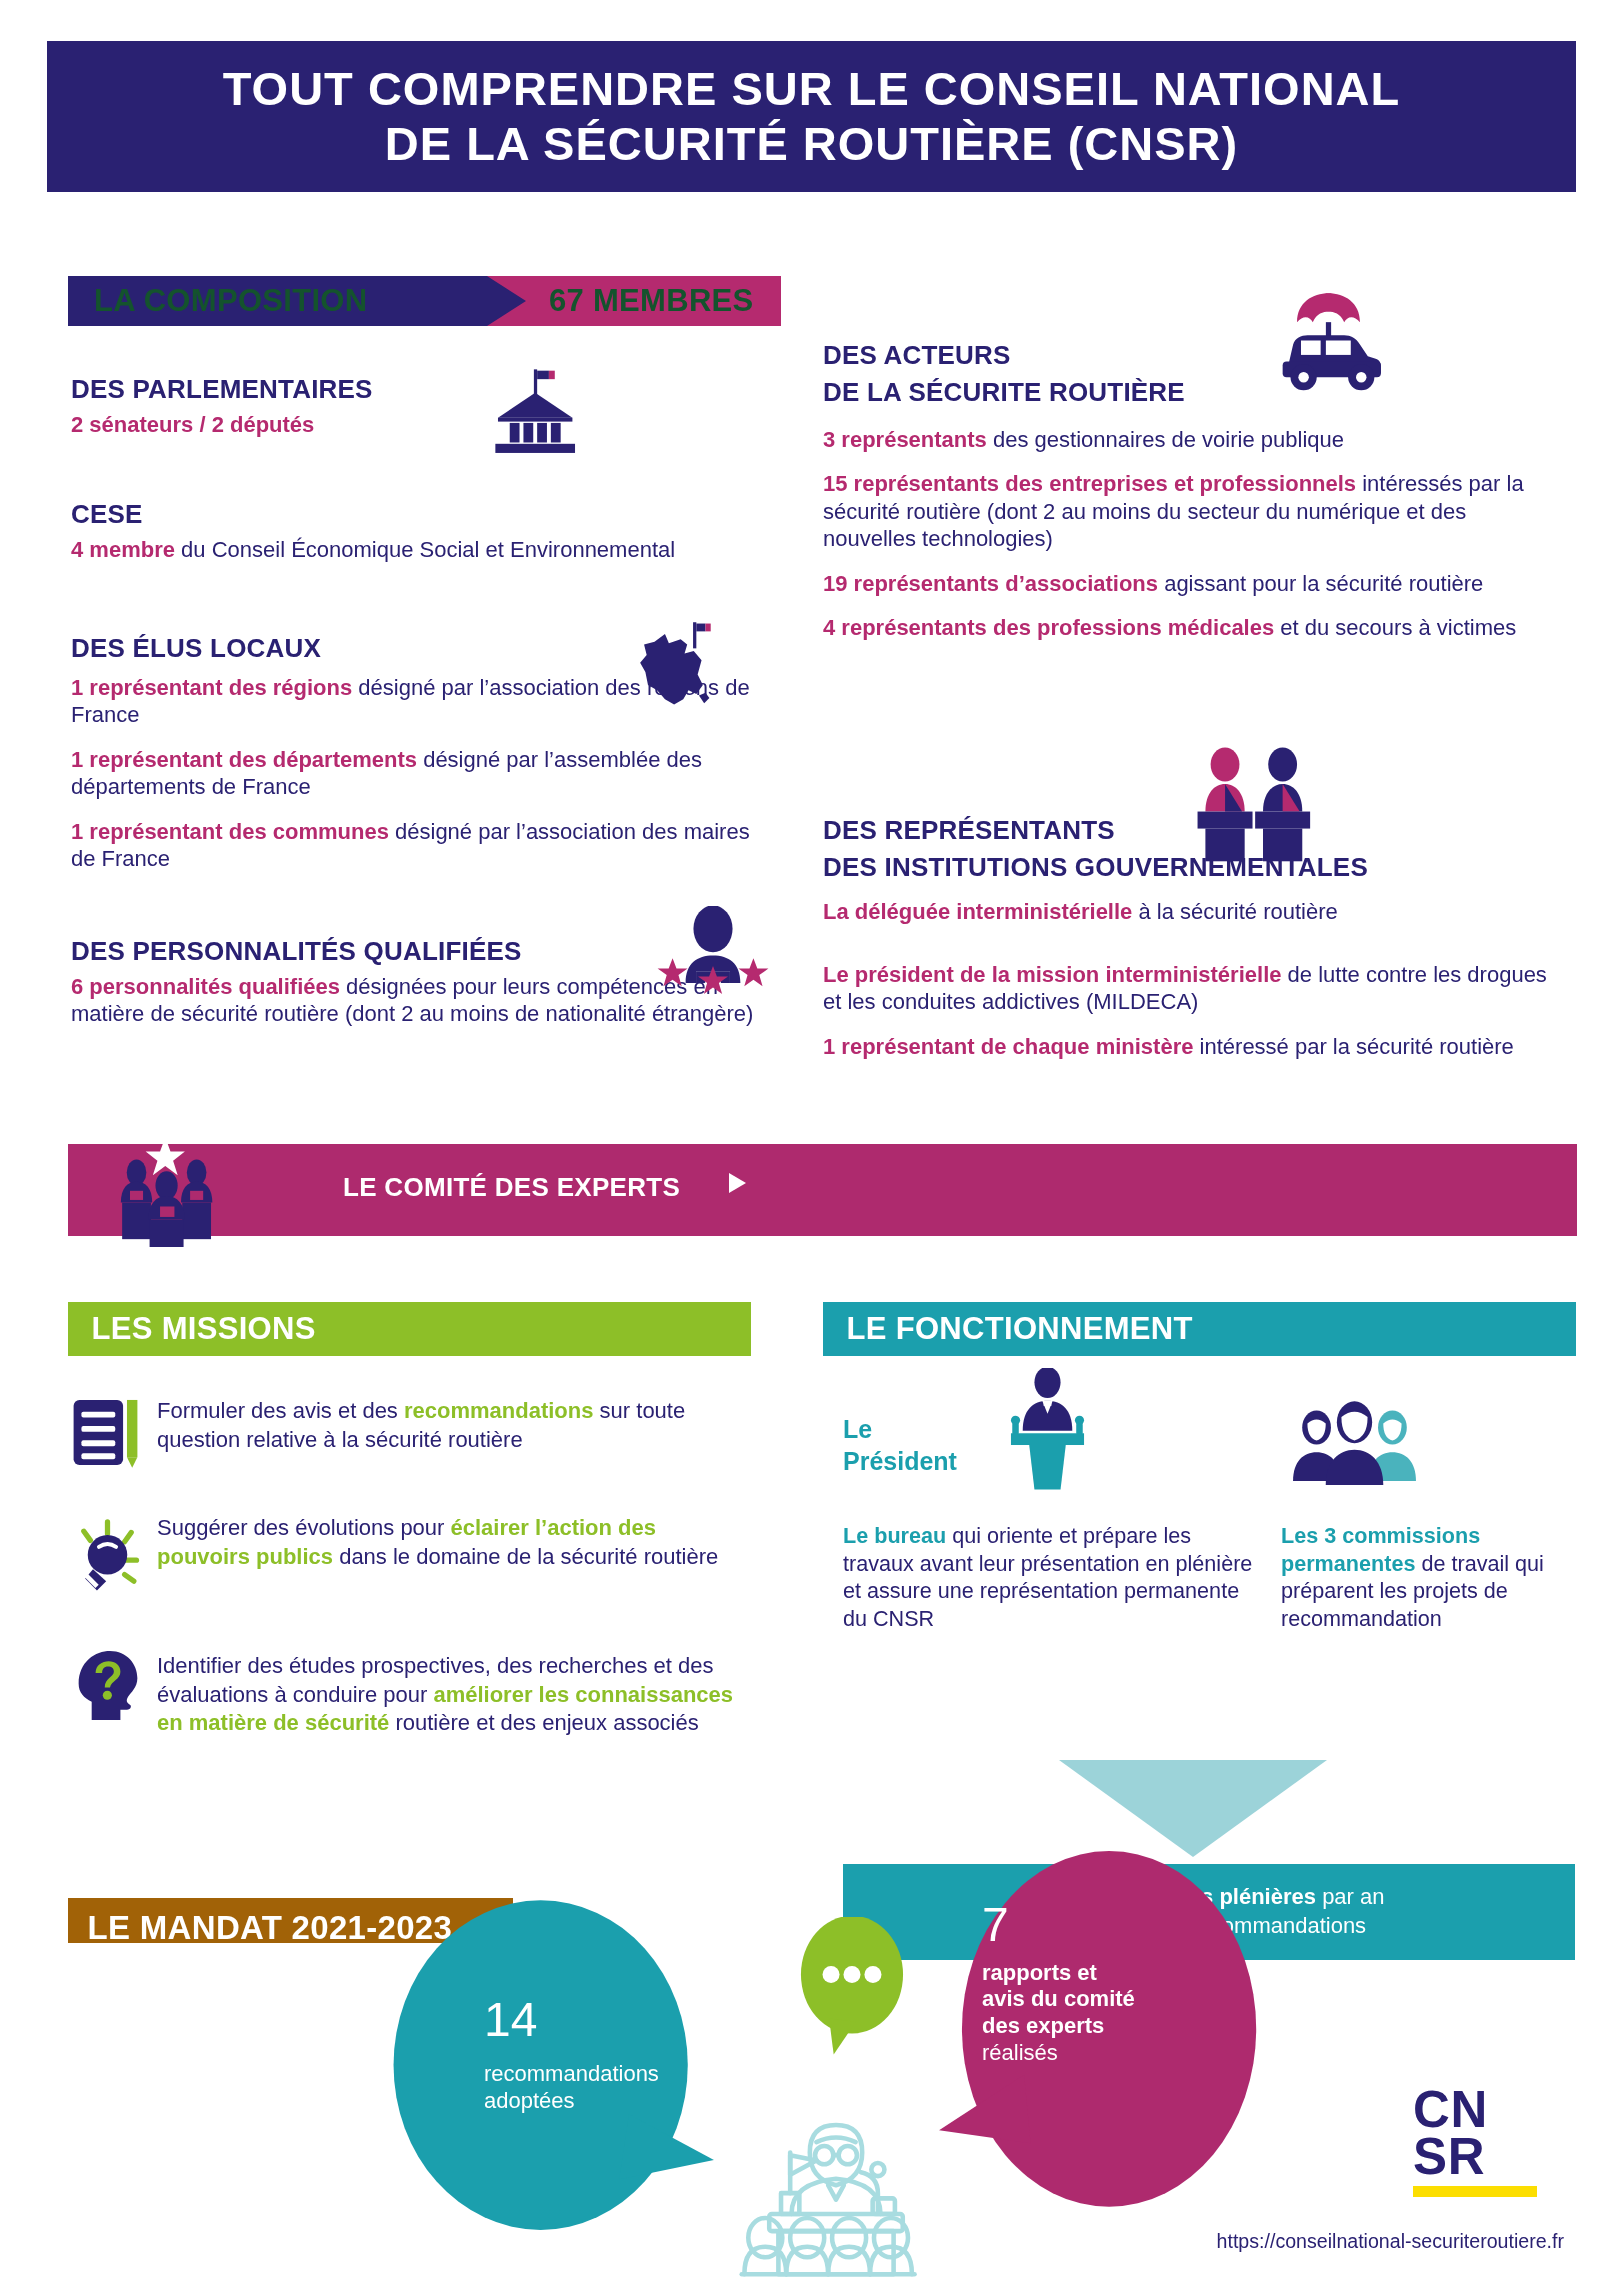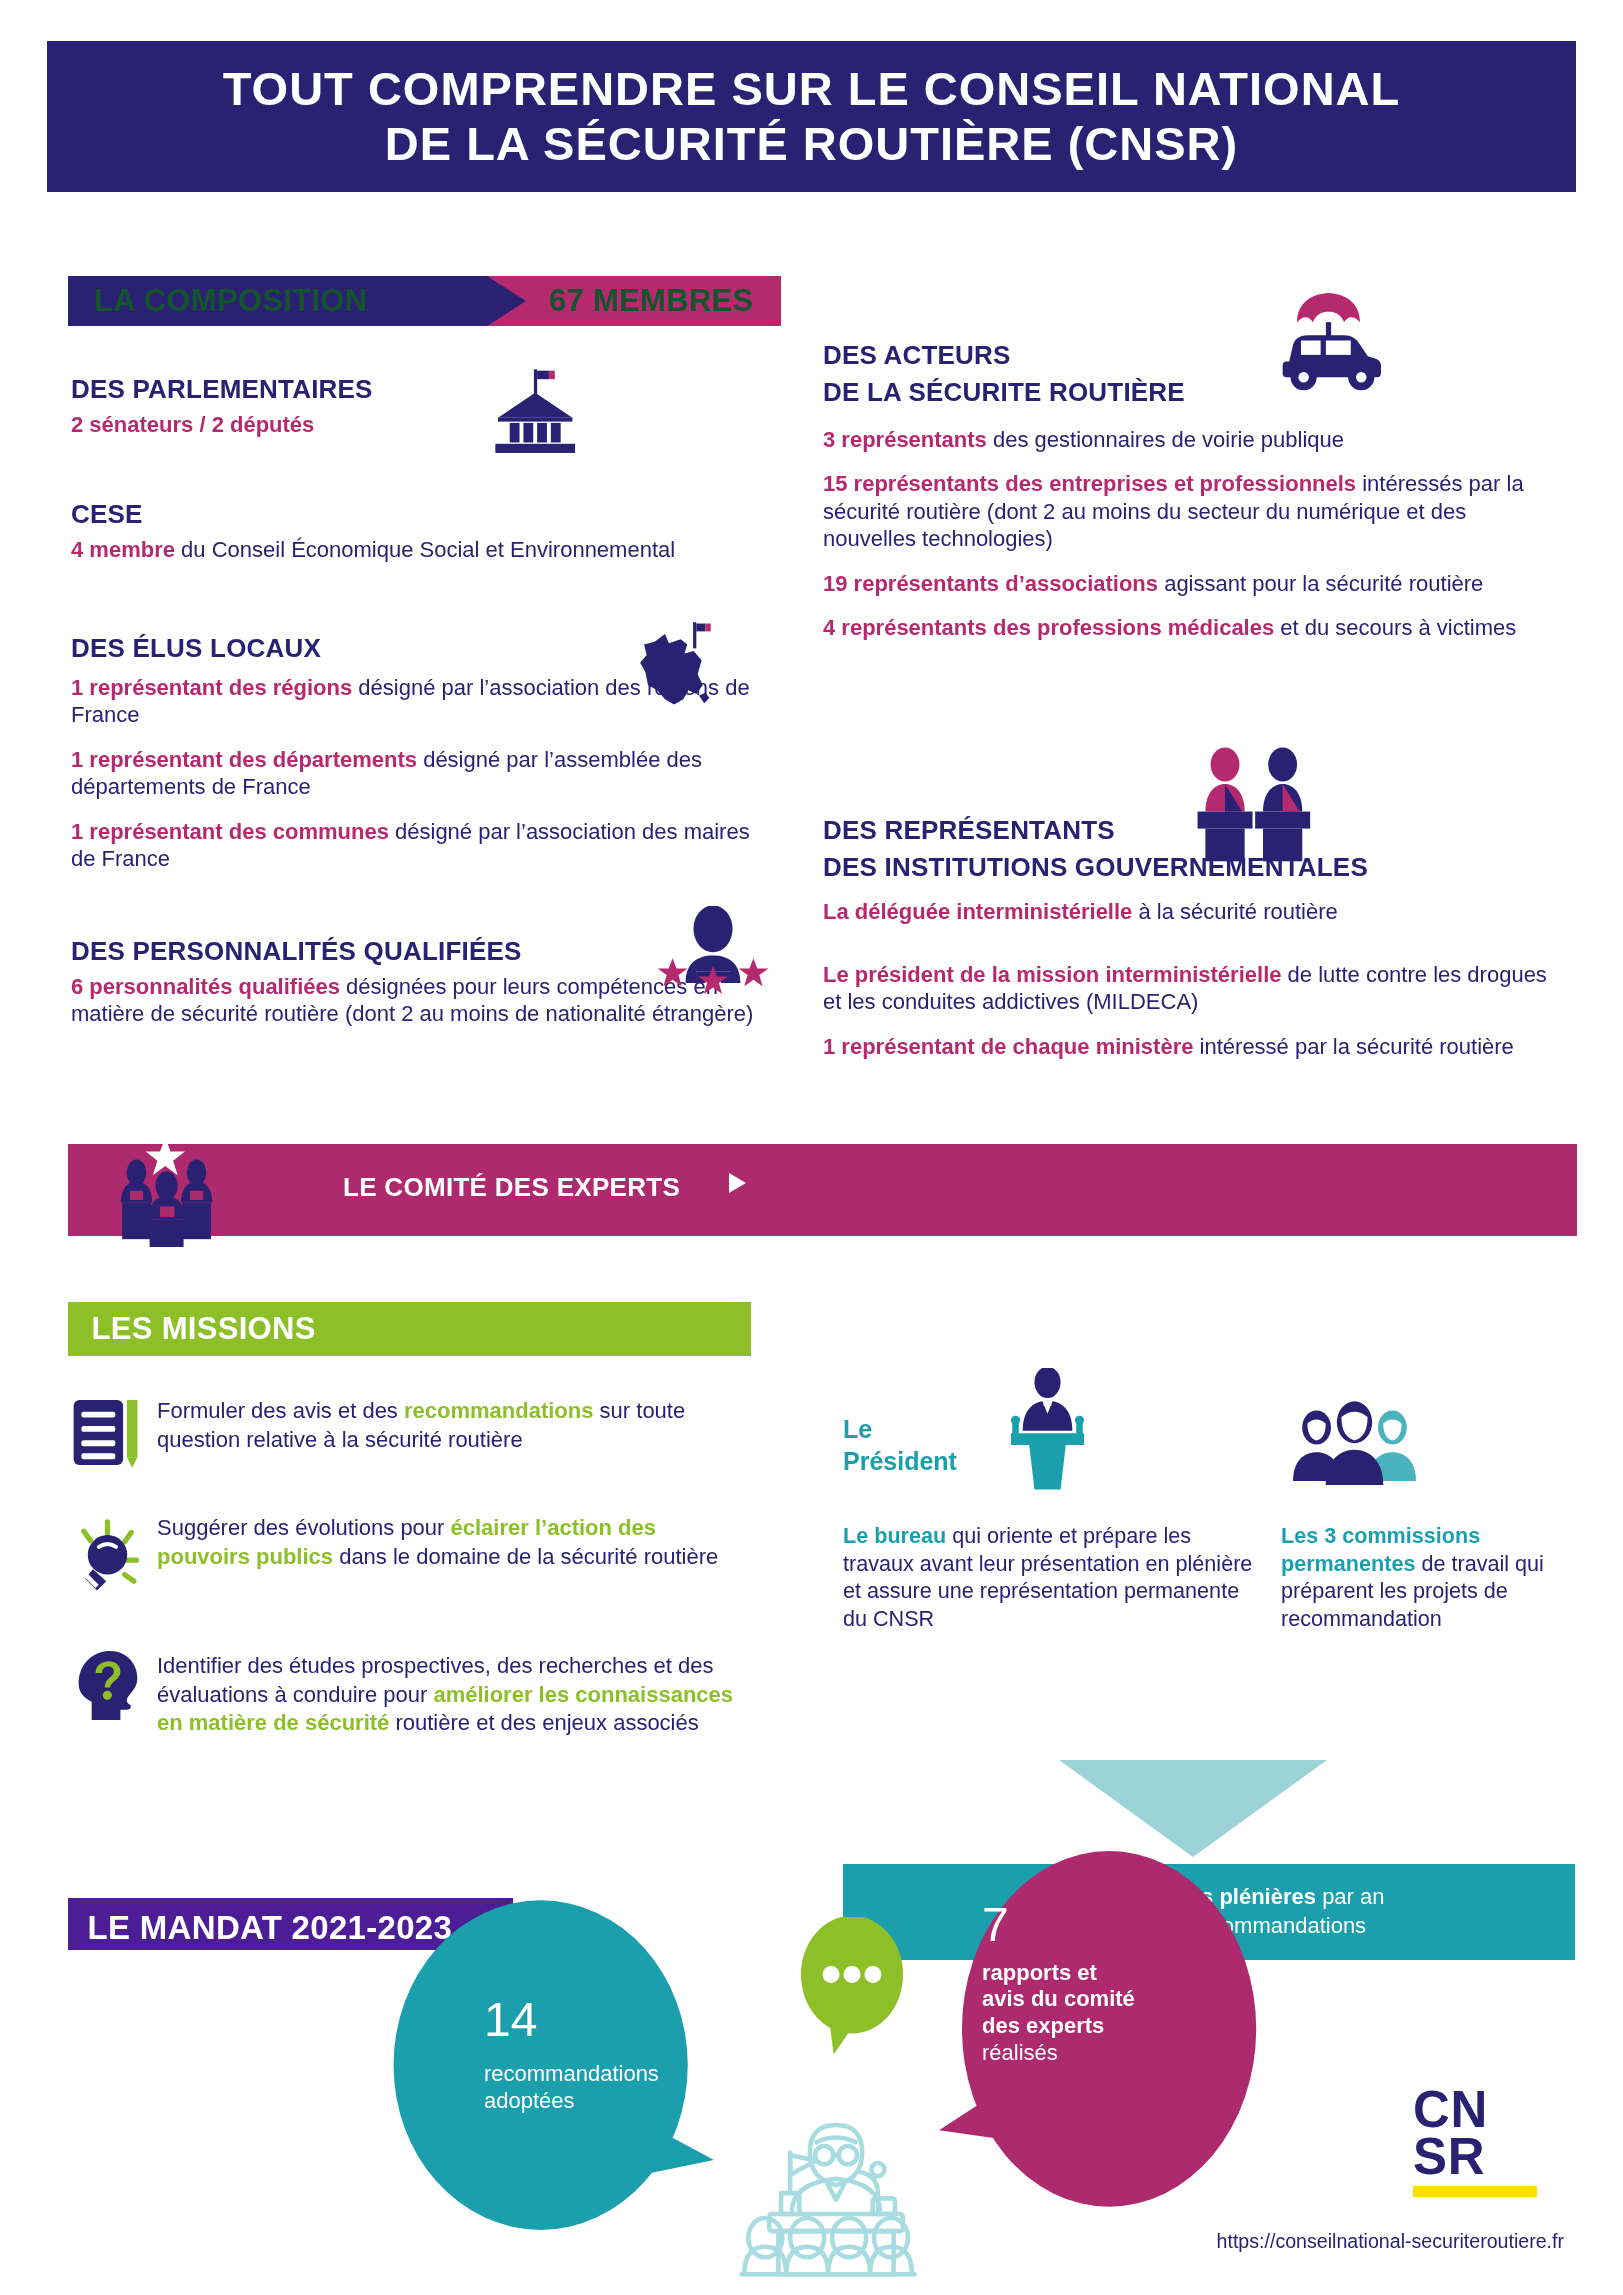--- a/index.html
+++ b/index.html
@@ -98,21 +98,21 @@
     border-top:97px solid #9cd3d9;
   }
   #plen-box{
     left:843px;top:1864px;width:732px;height:96px;background:#1b9fad;
     display:flex;flex-direction:column;align-items:center;justify-content:center;
   }
   #plen-box div{color:#fff;font-size:22px;line-height:1.3;text-align:center;}
   #plen-box .b{font-weight:bold;}
 
   
-  #mandat-hdr{left:68px;top:1898px;width:445px;height:52px;background:#4c1d95;}
+  #mandat-hdr{left:68px;top:1898px;width:445px;height:45px;background:#a16207;}
   #mandat-hdr .lbl{
     position:absolute;left:19.6px;top:0;line-height:59px;color:#fff;font-weight:bold;
     font-size:33px;letter-spacing:0.3px;white-space:nowrap;
   }
 
   .bubble{position:absolute;}
   .bubble .num{color:#fff;font-weight:normal;font-size:48px;line-height:1;}
   .bubble .cap{color:#fff;font-size:22px;line-height:1.22;}
 
   #url{
@@ -289,20 +289,23 @@
 
   <div class="mission-item" style="top:1652px;">
     <svg class="icn" style="left:1.3px;top:-5.2px;" width="72" height="77" viewBox="0 0 110 118">
       <path d="M10 56 C10 22 36 6 58 6 C84 6 100 26 100 48 C100 62 90 70 86 76 C82 82 84 86 88 88 C92 90 90 96 84 96 L74 96 L74 112 L30 112 L30 84 C18 78 10 70 10 56 Z" fill="#2a2172"></path>
       <path d="M36 40 C36 28 46 22 56 22 C66 22 74 28 74 38 C74 50 60 52 58 62 L50 62 C50 48 64 46 64 38 C64 32 60 30 55 30 C49 30 46 34 46 40 Z" fill="#8dbf28"></path>
       <circle cx="54" cy="74" r="7" fill="#8dbf28"></circle>
     </svg>
     <div class="mtxt"><span>Identifier des études prospectives, des recherches et des évaluations à conduire pour </span><span class="g">améliorer les connaissances en matière de sécurité</span><span> routière et des enjeux associés</span></div>
   </div>
 
+  <div class="abs" id="fonc-hdr">
+    <div class="sec-hdr-lbl">LE FONCTIONNEMENT</div>
+  </div>
 
   <svg class="icn" style="left:995px;top:1368px;" width="105" height="124" viewBox="0 0 160 190">
     <ellipse cx="80" cy="22" rx="20" ry="24" fill="#2a2172"></ellipse>
     <path d="M42 96 C42 64 58 50 80 50 C102 50 118 64 118 96 Z" fill="#2a2172"></path>
     <path d="M72 50 L80 70 L88 50 Z" fill="#fff"></path>
     <rect x="74" y="50" width="12" height="8" fill="#fff"></rect>
     <g fill="#1b9fad">
       <rect x="26" y="82" width="10" height="22" rx="5"></rect>
       <circle cx="31" cy="80" r="7"></circle>
       <rect x="124" y="82" width="10" height="22" rx="5"></rect>

